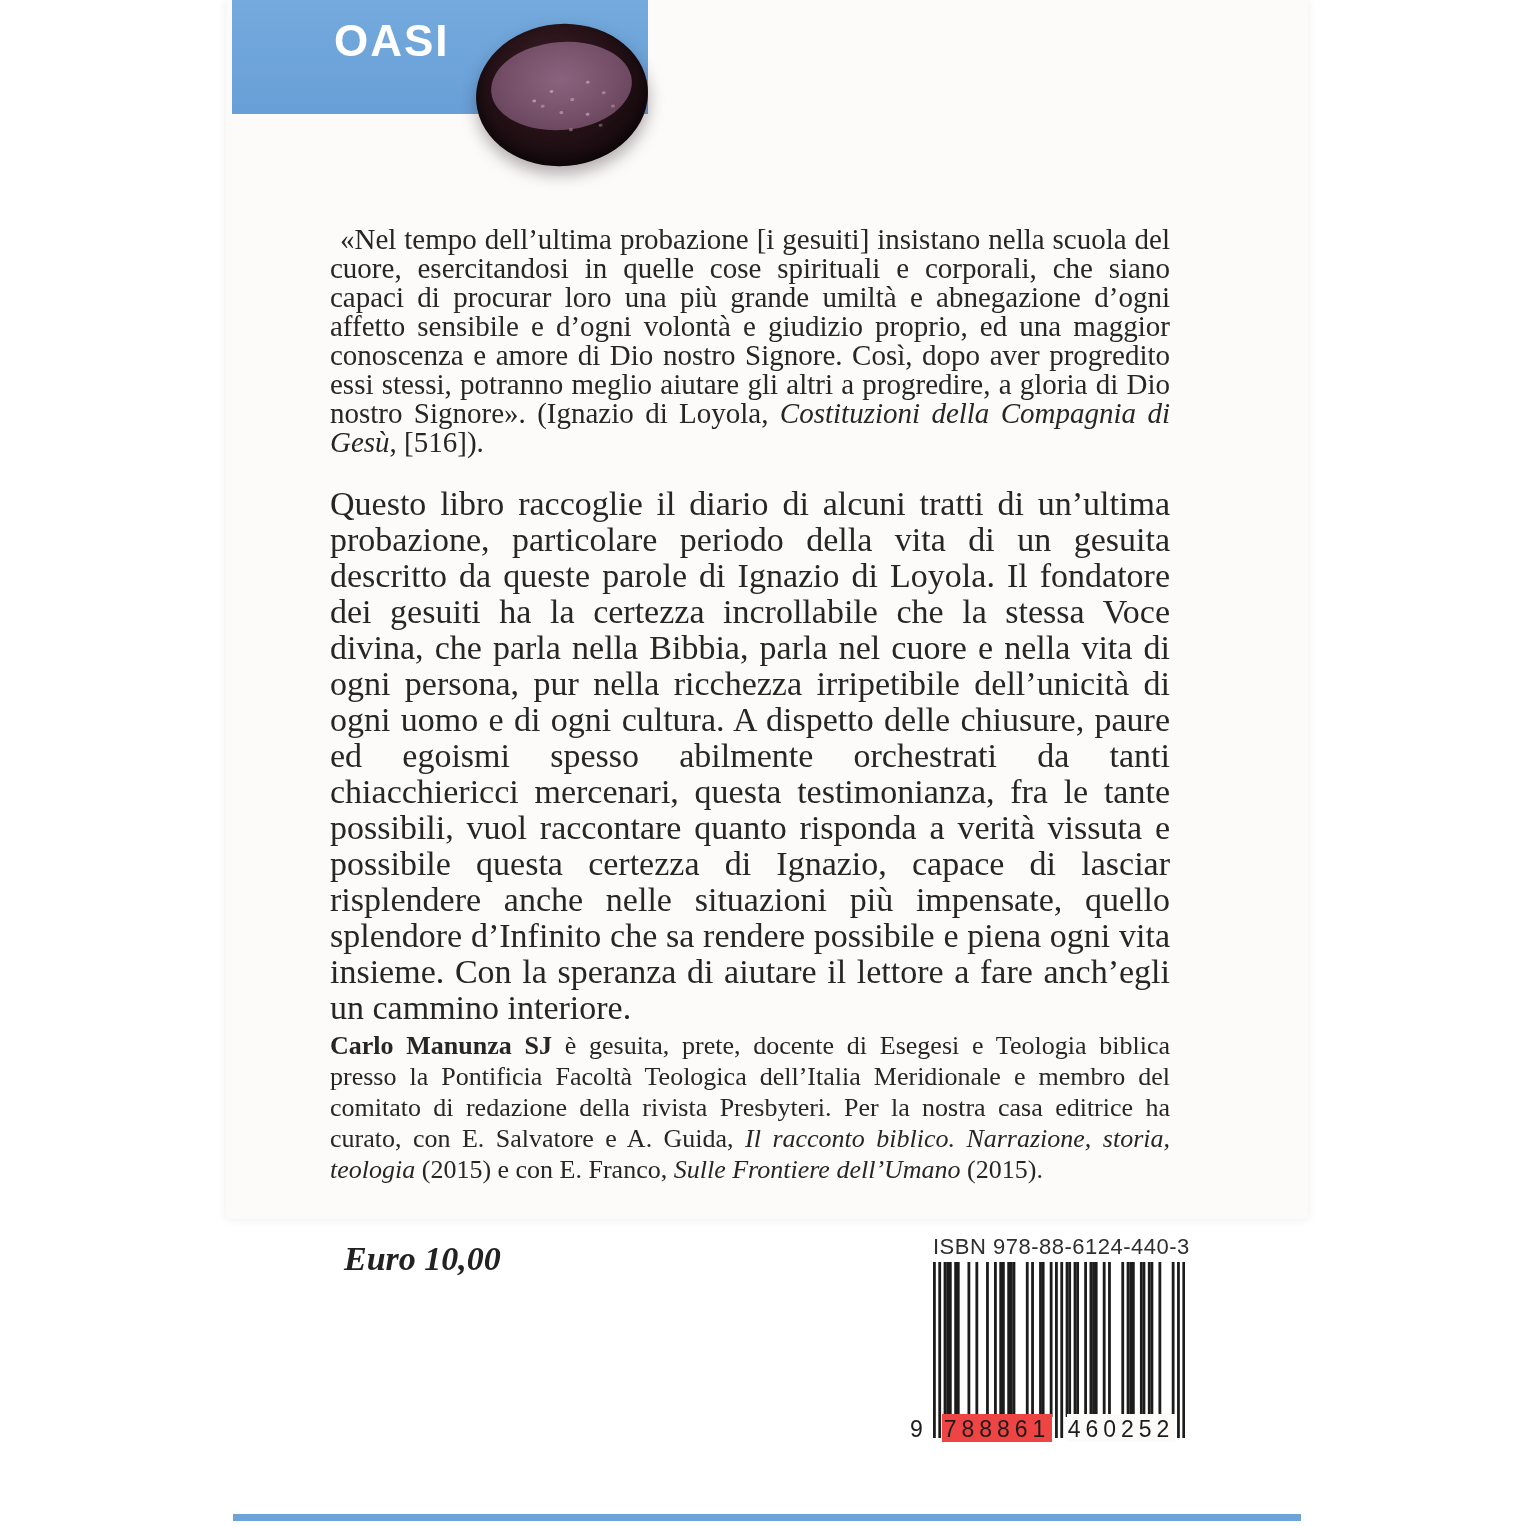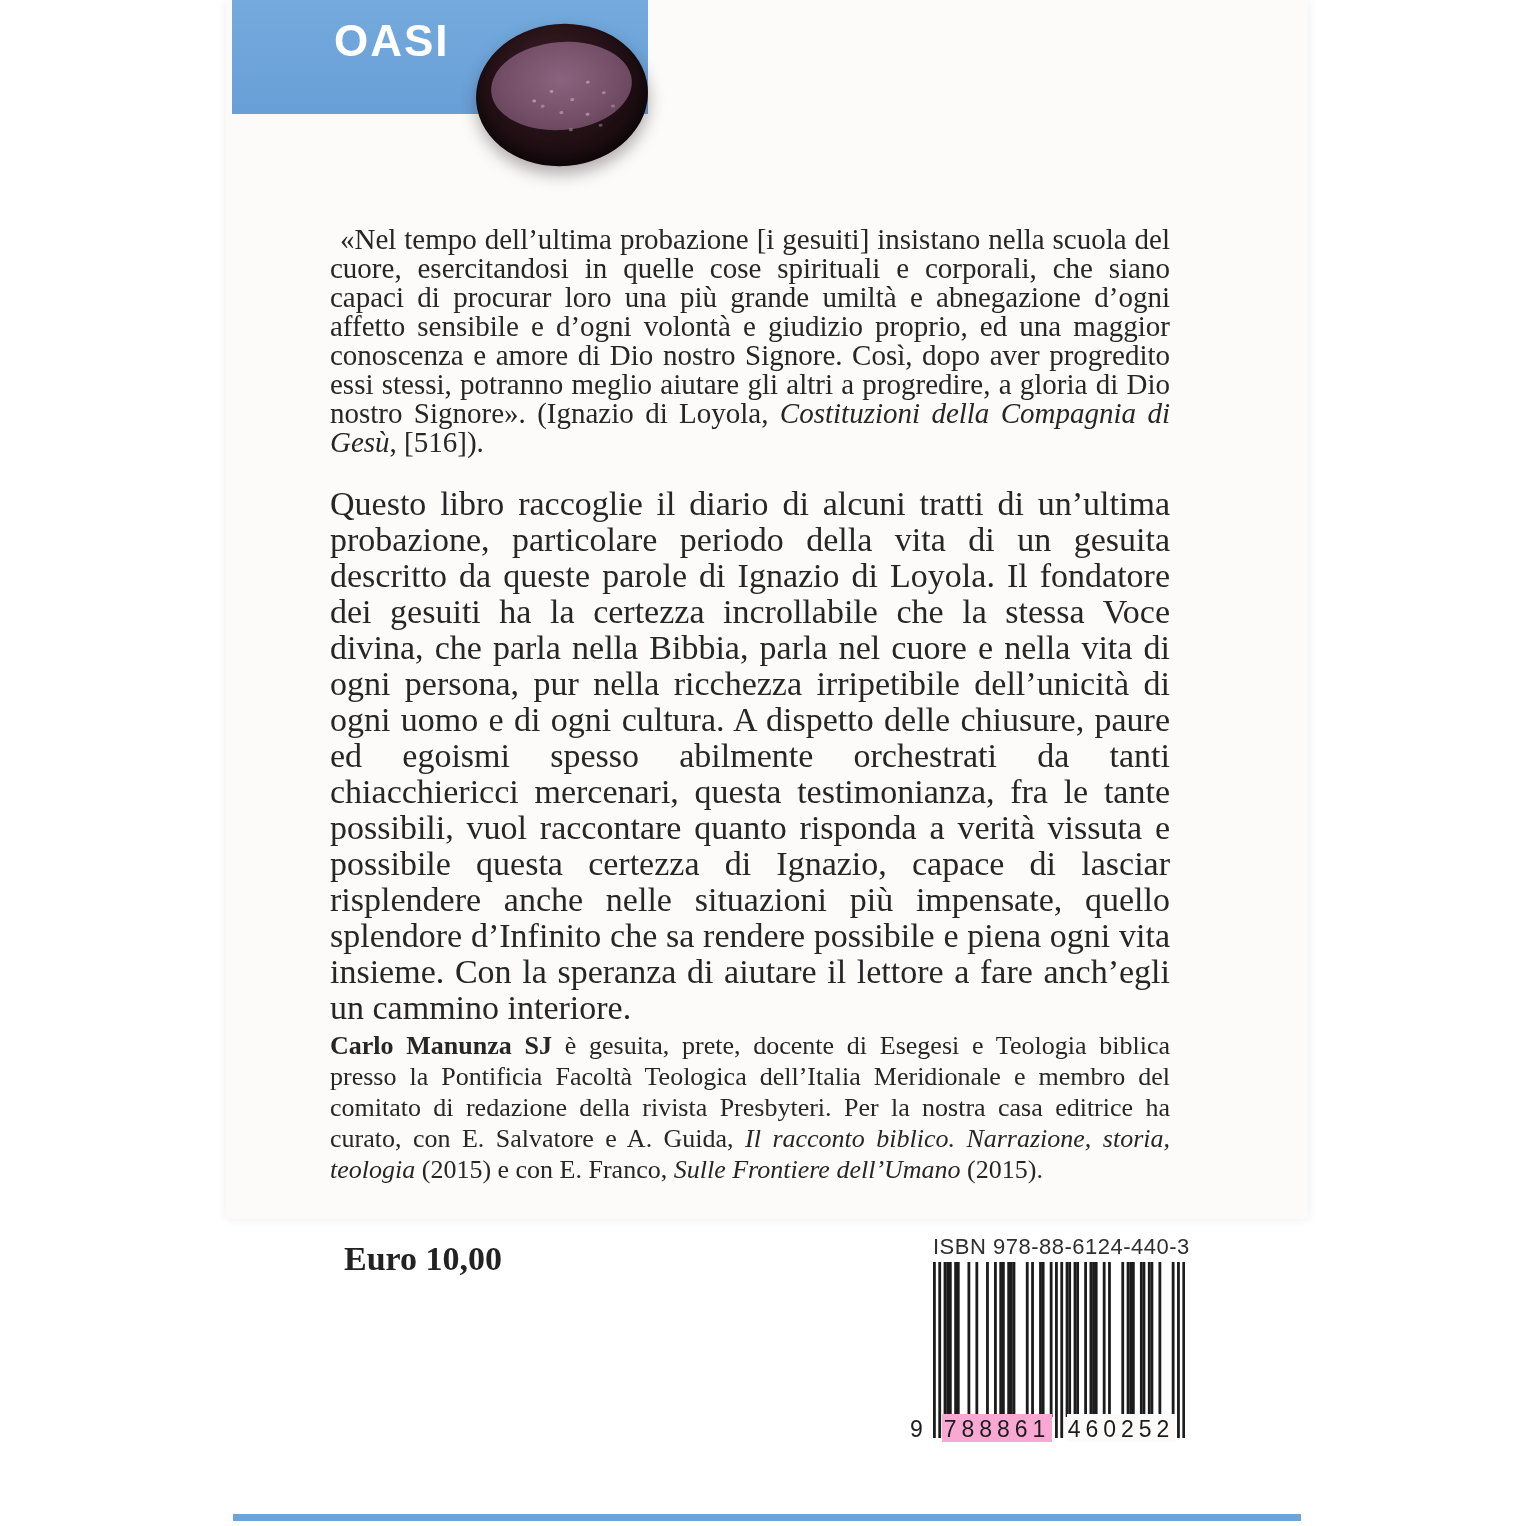--- a/index.html
+++ b/index.html
@@ -51,36 +51,36 @@
     font-size:34px;line-height:36px;text-align:justify;
   }
   .bio{
     position:absolute;left:104px;top:1004px;width:840px;
     font-size:26px;line-height:31px;text-align:justify;
   }
   .bio b{font-weight:bold;}
   .italic{font-style:italic;}
   .price{
     position:absolute;left:118px;top:1240px;
-    font-size:34px;font-weight:bold;color:#222222;
+    font-size:34px;font-weight:bold;color:#222222;font-style:italic;
   }
   .isbn-label{
     position:absolute;left:707px;top:1234px;
     font-family:"Liberation Sans","DejaVu Sans",sans-serif;
     font-size:22px;letter-spacing:0.5px;color:#2e2e2e;white-space:nowrap;
   }
   .barcode{position:absolute;left:707px;top:1262px;width:252px;height:186px;}
   .barcode svg{position:absolute;left:0;top:0;}
   .barcode-digits span{
     position:absolute;top:152px;height:28px;
     font-family:"Liberation Sans","DejaVu Sans",sans-serif;
     font-size:23px;letter-spacing:5px;color:#1c1c1c;text-align:center;line-height:30px;
   }
   .bd-first{left:-24px;width:20px;letter-spacing:0;background:transparent;}
-  .bd-left{left:9px;width:110px;background:#f9a8d4;}
+  .bd-left{left:9px;width:110px;background:#ef4444;}
   .bd-right{left:134px;width:108px;background:#fcfbfa;}
   .bottom-stripe{
     position:absolute;left:7px;top:1514px;width:1068px;height:7px;
     background:#6ca3d8;
   }
 </style>
 </head>
 <body>
 
 <div class="book">

